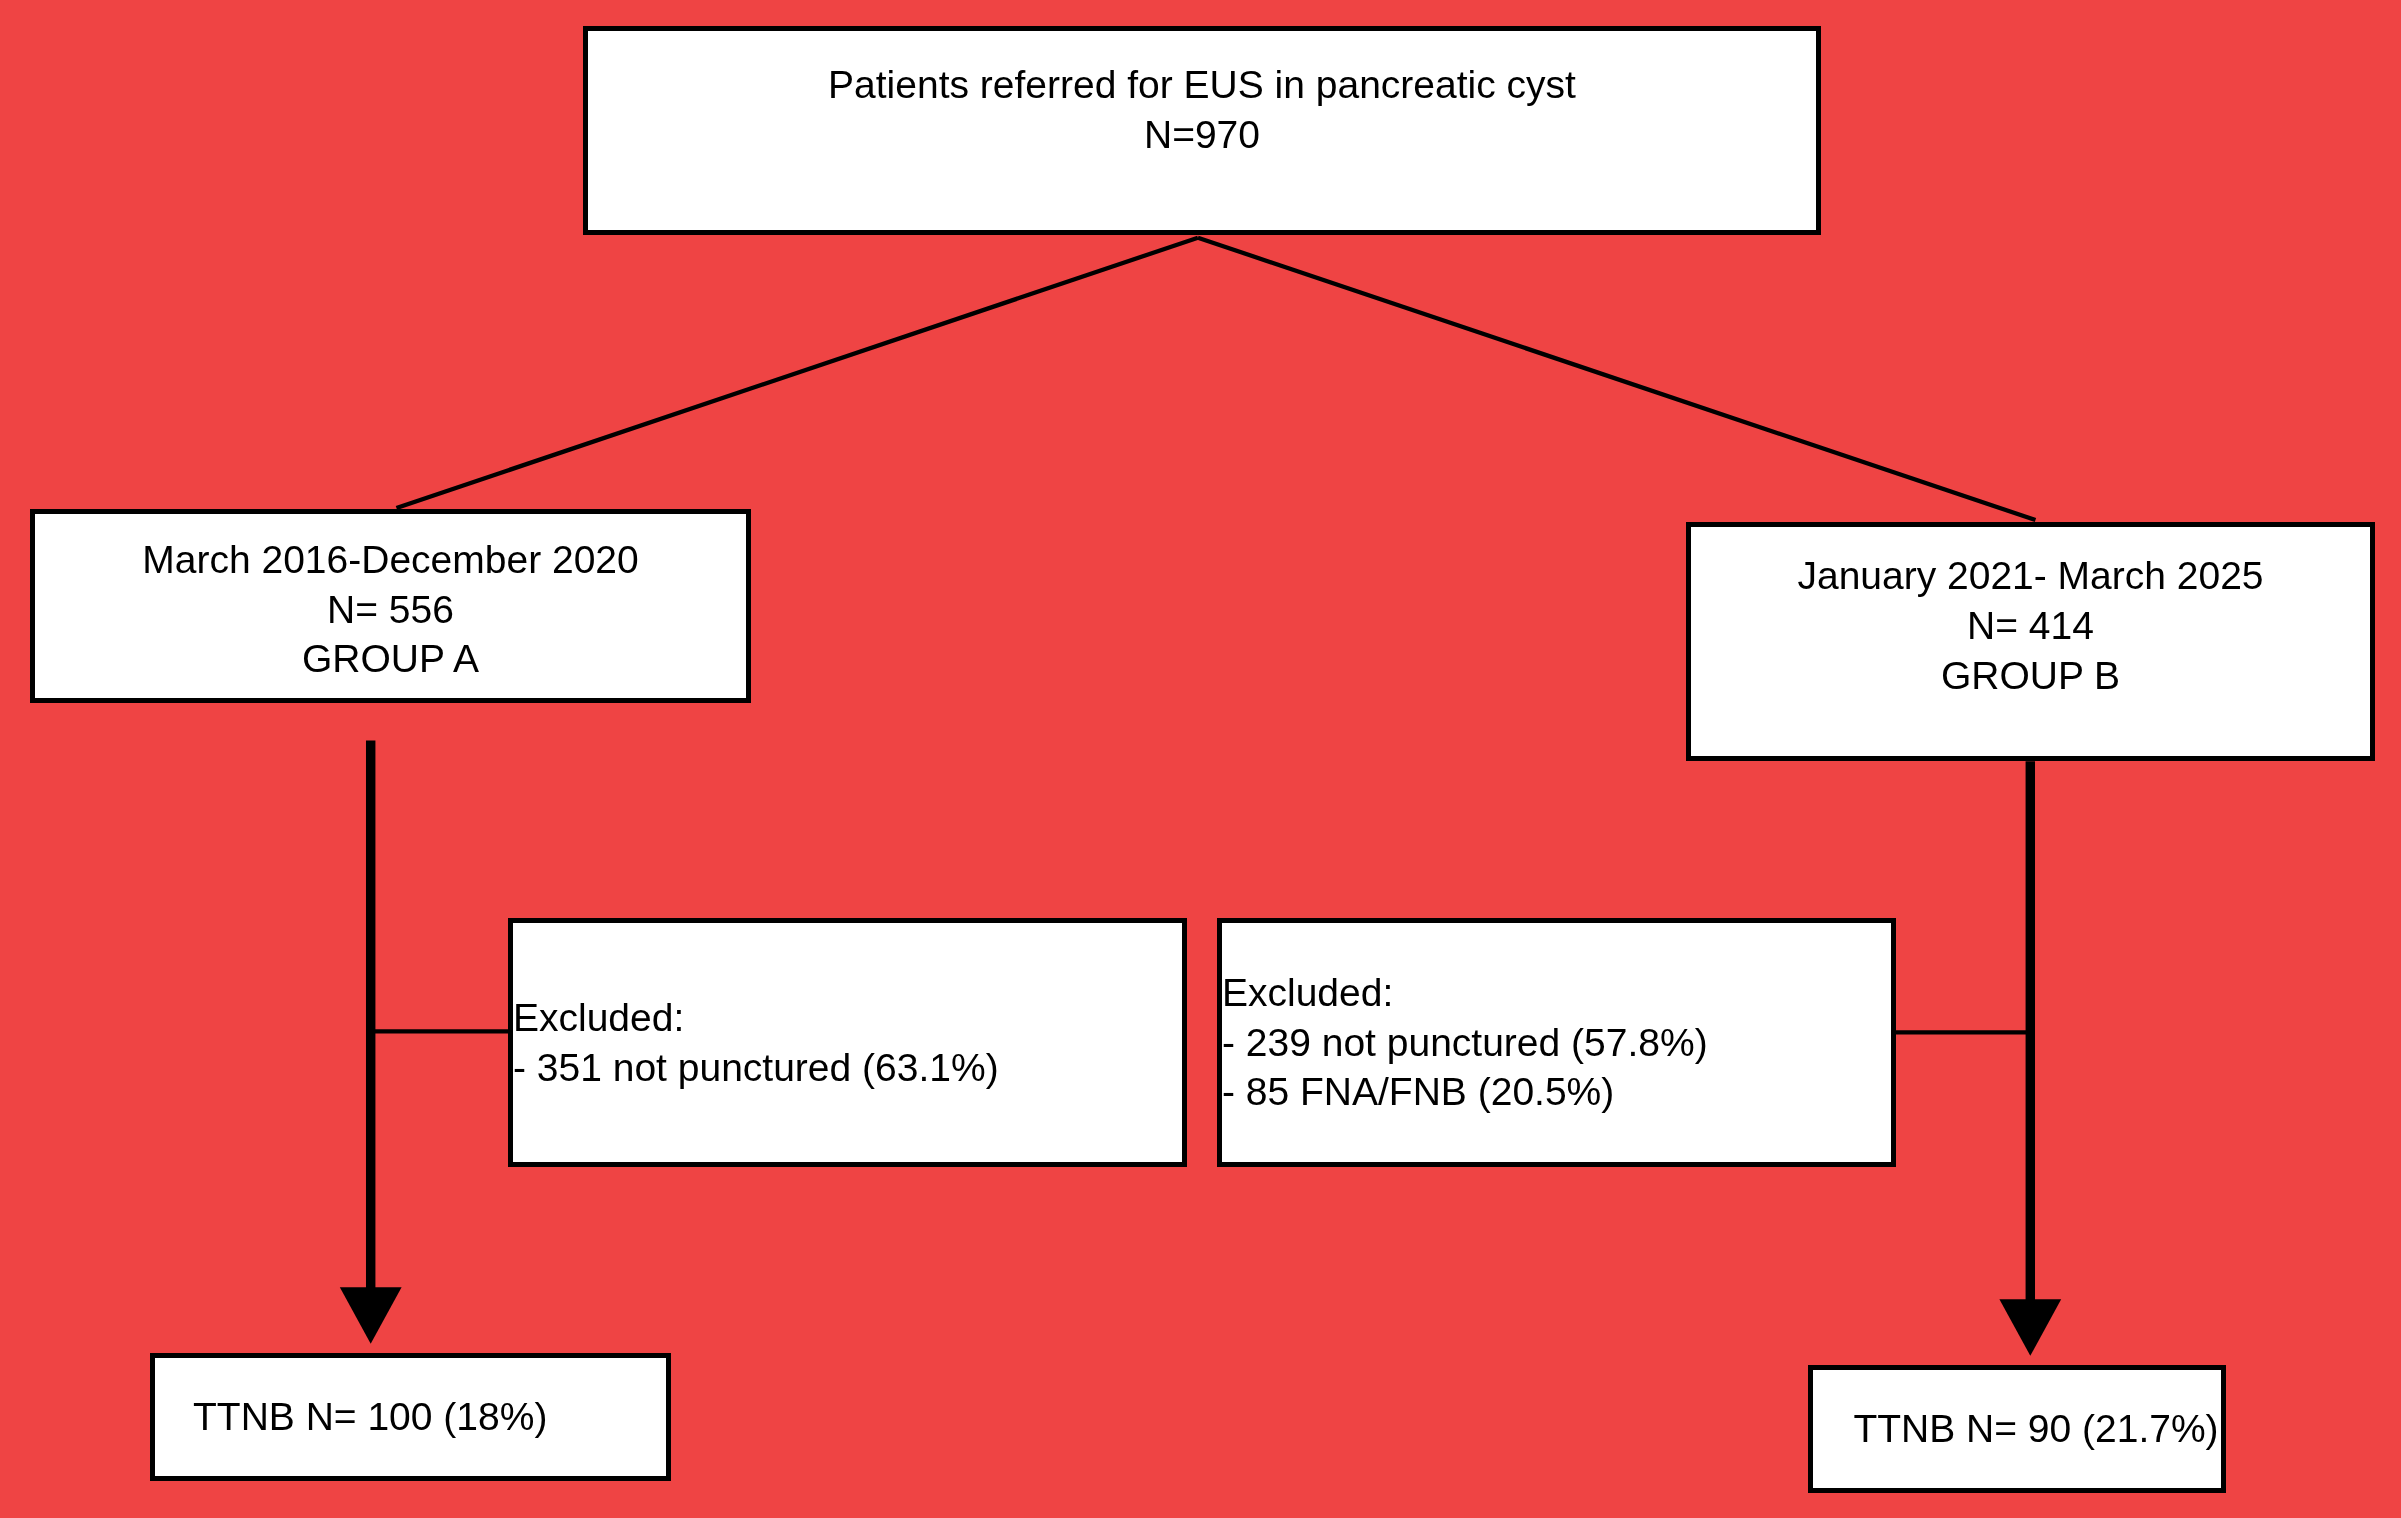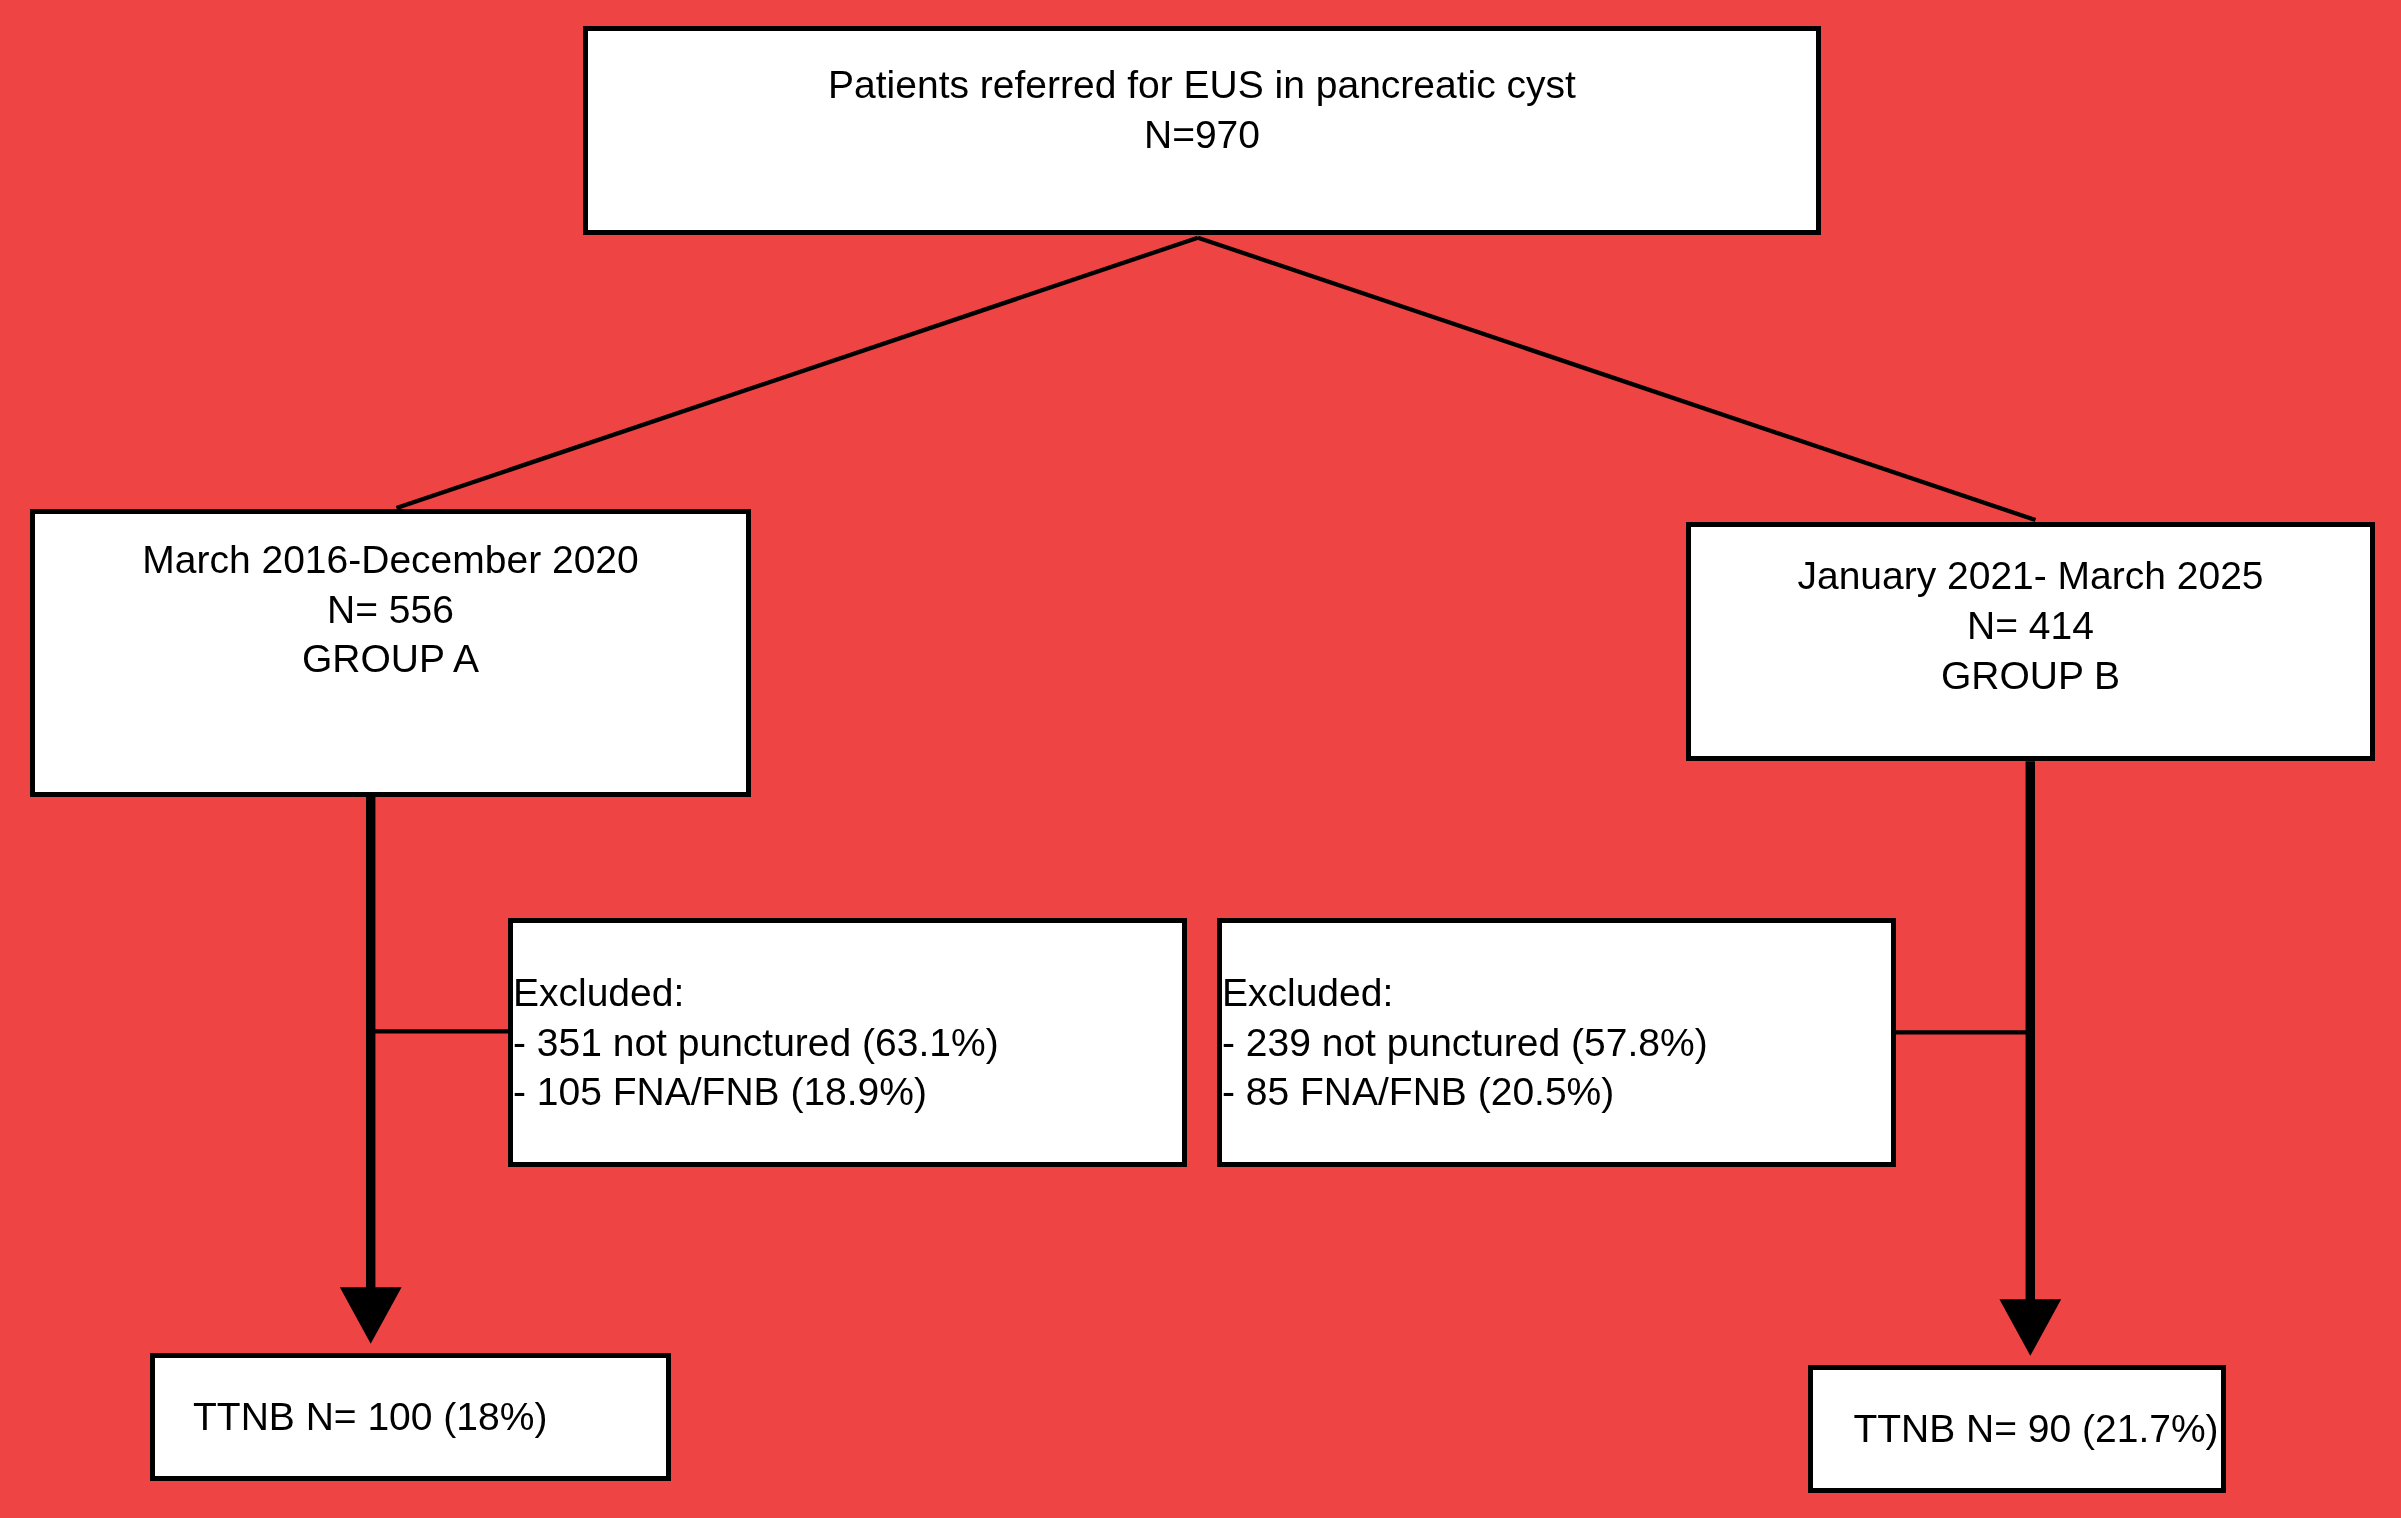--- a/index.html
+++ b/index.html
@@ -43,21 +43,21 @@
   .left-align { align-items: flex-start; }
   .left-align .line { text-align: left; }
 
   
   #node-root {
     left: 583px; top: 26px; width: 1238px; height: 209px;
     justify-content: flex-start;
     padding-top: 29px;
   }
   #node-group-a {
-    left: 30px; top: 509px; width: 721px; height: 288px;
+    left: 30px; top: 509px; width: 721px; height: 194px;
     justify-content: flex-start;
     padding-top: 20.6px;
   }
   #node-group-b {
     left: 1686px; top: 522px; width: 689px; height: 239px;
     justify-content: flex-start;
     padding-top: 24px;
   }
   #node-excluded-a {
     left: 508px; top: 918px; width: 679px; height: 249px;
@@ -110,21 +110,20 @@
 
   <div class="node center" id="node-group-b">
     <span class="line">January 2021- March 2025</span>
     <span class="line">N= 414</span>
     <span class="line">GROUP B</span>
   </div>
 
   <div class="node left-align" id="node-excluded-a">
     <span class="line">Excluded:</span>
     <span class="line">- 351 not punctured (63.1%)</span>
-    <span class="line">- 105 FNA/FNB (18.9%)</span>
   </div>
 
   <div class="node left-align" id="node-excluded-b">
     <span class="line">Excluded:</span>
     <span class="line">- 239 not punctured (57.8%)</span>
     <span class="line">- 85 FNA/FNB (20.5%)</span>
   </div>
 
   <div class="node" id="node-ttnb-a">
     <span class="line">TTNB N= 100 (18%)</span>

